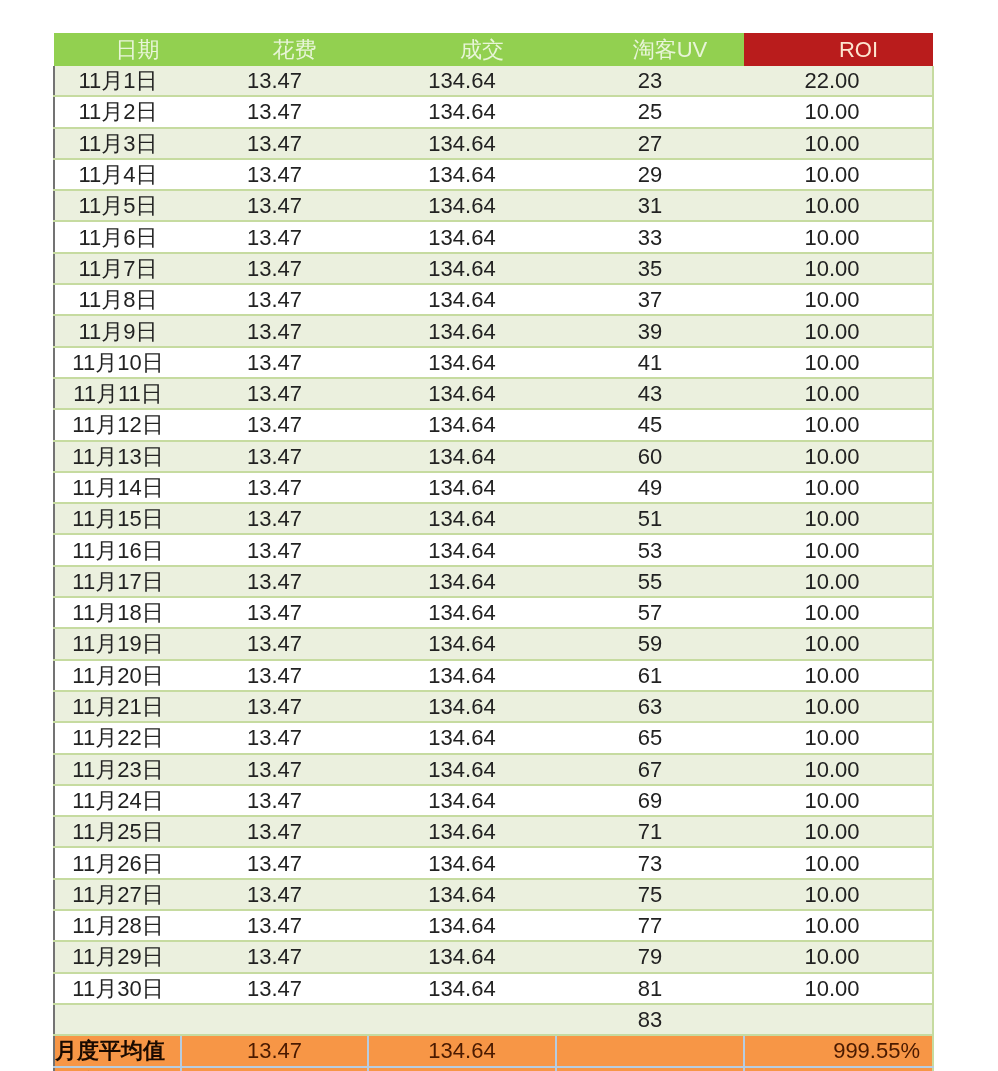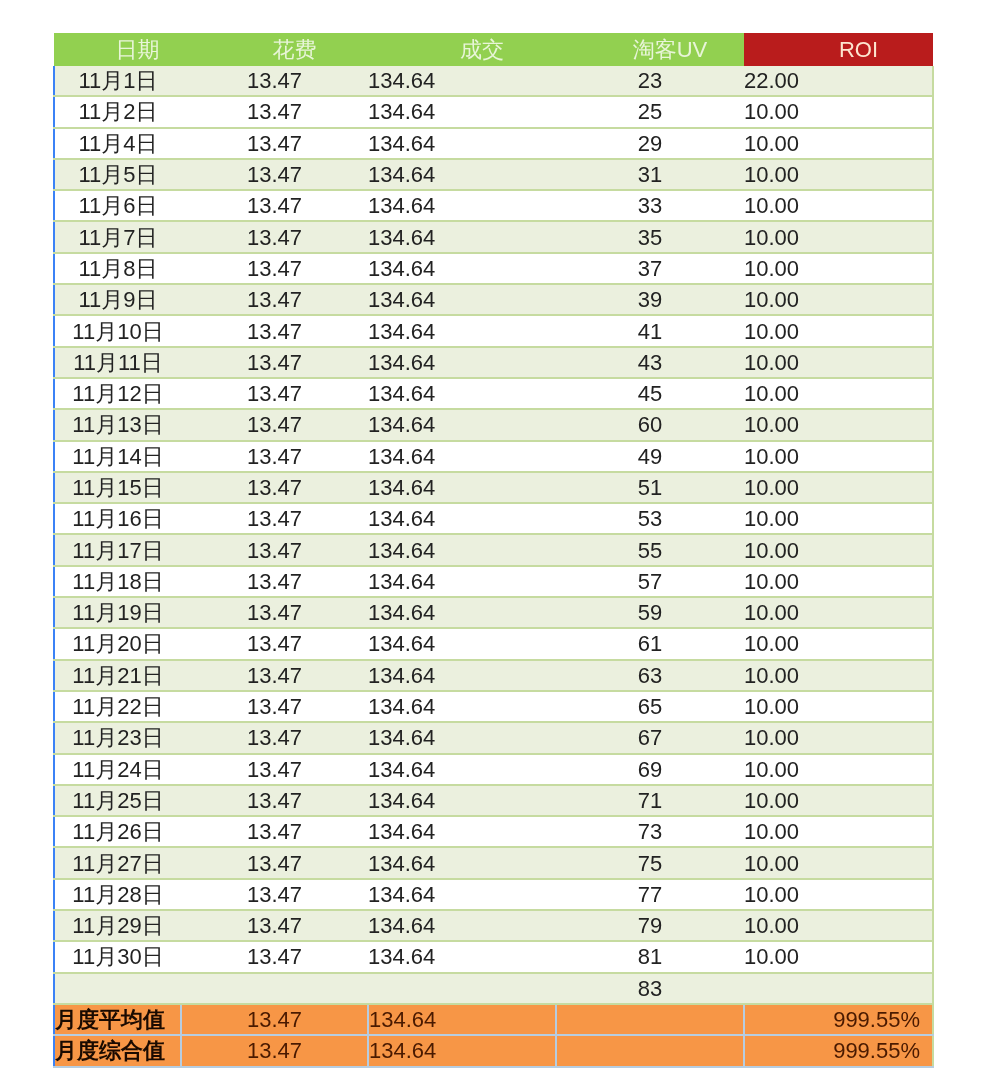--- a/index.html
+++ b/index.html
@@ -4,24 +4,24 @@
 <style>
   html,body{margin:0;padding:0;background:#ffffff;}
   body{width:998px;height:1071px;position:relative;font-family:"Liberation Sans","DejaVu Sans",sans-serif;}
   #sheet{position:absolute;left:53px;top:33px;width:879px;border-collapse:collapse;table-layout:fixed;}
   #sheet td,#sheet th{padding:0;height:29.3px;font-size:22px;line-height:29px;color:#222;white-space:nowrap;overflow:hidden;}
   #sheet thead th{height:33px;background:#92d050;color:#e8f5d8;font-weight:normal;text-align:center;font-size:22px;padding-left:40px;}
   #sheet thead th.roi{background:#b91c1c;color:#fde5cf;}
   #sheet tbody tr.odd td{background:#ebf0de;}
   #sheet tbody tr.even td{background:#ffffff;}
   #sheet tbody tr td{border-bottom:2px solid #c6dba0;}
-  #sheet tbody tr td.c-date{text-align:center;border-left:2px solid #3b82f6;}
-  #sheet tbody tr td.c-roi{text-align:left;padding-right:12px;border-right:2px solid #c6dba0;}
+  #sheet tbody tr td.c-date{text-align:center;border-left:2px solid #737373;}
+  #sheet tbody tr td.c-roi{text-align:center;padding-right:12px;border-right:2px solid #c6dba0;}
   #sheet td.c-cost{text-align:center;}
-  #sheet td.c-deal{text-align:left;}
+  #sheet td.c-deal{text-align:center;}
   #sheet td.c-uv{text-align:center;}
   #sheet tr.blank td{background:#ebf0de;margin-top:45px;}
   #sheet tr.summary td{background:#f79646 !important;color:#4a1a00;border:2px solid #b7cde0;}
   #sheet tr.summary td.c-date{font-weight:bold;color:#1a0a00;text-align:left;padding-left:0;margin-top:45px;}
   #sheet tr.summary td.c-roi{text-align:right;padding-right:12px;}
 </style>
 </head>
 <body>
 
 <table id="sheet">
@@ -49,20 +49,27 @@
         <td class="c-uv">23</td>
         <td class="c-roi">22.00</td>
       </tr>
       <tr class="even">
         <td class="c-date">11月2日</td>
         <td class="c-cost">13.47</td>
         <td class="c-deal">134.64</td>
         <td class="c-uv">25</td>
         <td class="c-roi">10.00</td>
       </tr>
+      <tr class="odd">
+        <td class="c-date">11月3日</td>
+        <td class="c-cost">13.47</td>
+        <td class="c-deal">134.64</td>
+        <td class="c-uv">27</td>
+        <td class="c-roi">10.00</td>
+      </tr>
       <tr class="even">
         <td class="c-date">11月4日</td>
         <td class="c-cost">13.47</td>
         <td class="c-deal">134.64</td>
         <td class="c-uv">29</td>
         <td class="c-roi">10.00</td>
       </tr>
       <tr class="odd">
         <td class="c-date">11月5日</td>
         <td class="c-cost">13.47</td>

